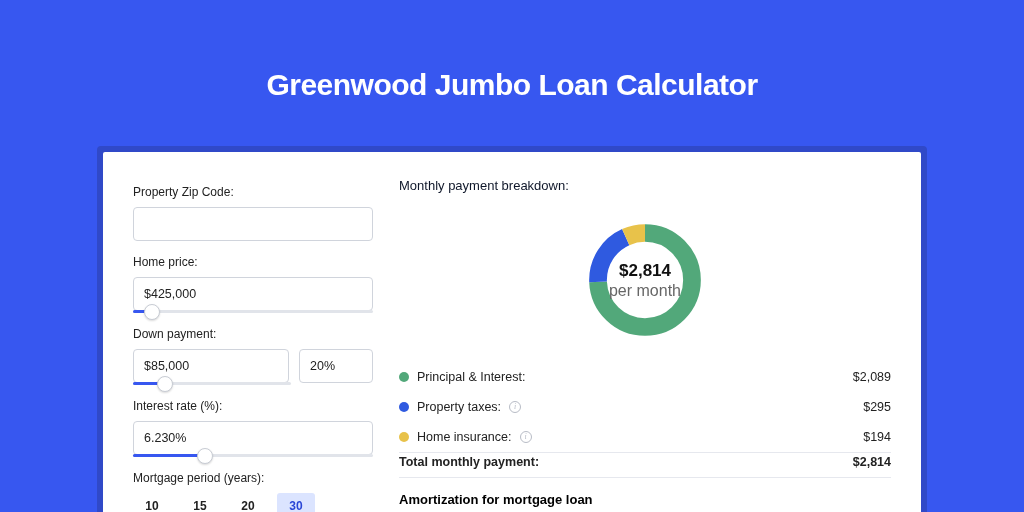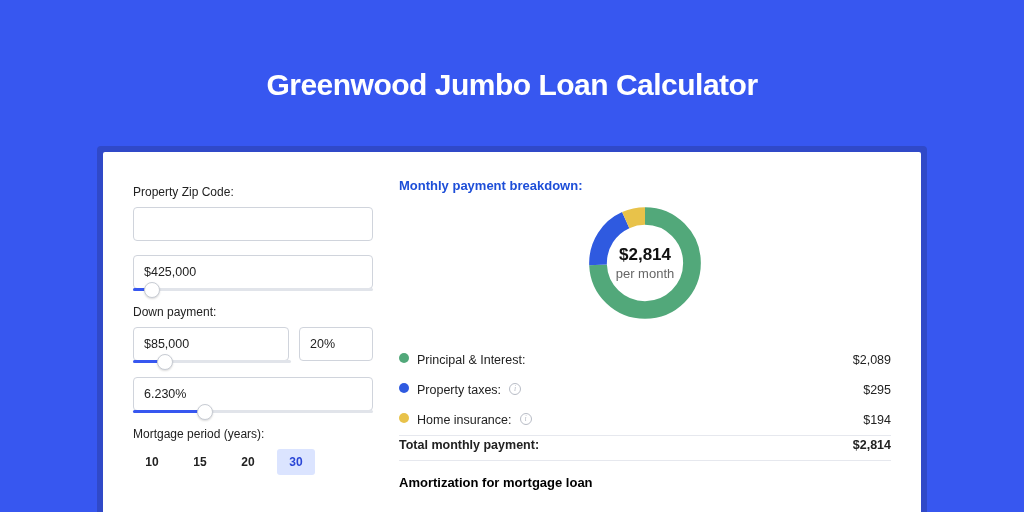--- a/index.html
+++ b/index.html
@@ -96,49 +96,49 @@
     cursor: pointer;
     text-align: right;
   }
   .period-btn.active {
     background: #dbe4ff;
     color: #2a46d6;
   }
 
   .section-heading {
     font-size: 13px;
-    font-weight: 700;
-    color: #1d4ed8;
-    margin-bottom: 8px;
+    font-weight: 400;
+    color: #0f172a;
+    margin-bottom: 25px;
   }
   .donut-wrap {
     display: flex;
     justify-content: center;
     margin-bottom: 20px;
     position: relative;
   }
   .donut { width: 124px; height: 124px; position: relative; }
   .donut svg { width: 100%; height: 100%; transform: rotate(-90deg); }
   .donut-center {
     position: absolute; inset: 0;
     display: flex; flex-direction: column;
     align-items: center; justify-content: center;
   }
   .donut-amount { font-size: 17px; font-weight: 700; color: #111; }
-  .donut-sub { font-size: 13px; color: #666; margin-top: 1px; }
+  .donut-sub { font-size: 16px; color: #666; margin-top: 1px; }
 
   .legend-row {
     display: flex;
     align-items: center;
     justify-content: space-between;
     padding: 8px 0;
     font-size: 12.5px;
     color: #222;
   }
-  .legend-left { display: flex; align-items: flex-start; gap: 8px; }
+  .legend-left { display: flex; align-items: center; gap: 8px; }
   .dot { width: 10px; height: 10px; border-radius: 50%; flex-shrink: 0; }
   .dot.green { background: #52a87a; }
   .dot.blue { background: #2f5ae0; }
   .dot.yellow { background: #e8c24a; }
   .info-icon {
     display: inline-flex; align-items: center; justify-content: center;
     width: 12px; height: 12px;
     border: 1px solid #b8bcc6;
     border-radius: 50%;
     font-size: 8px; color: #b8bcc6;
@@ -163,40 +163,42 @@
   <div class="card">
 
     <div class="left">
 
       <div class="field-block">
         <div class="field-label">Property Zip Code:</div>
         <input class="text-input" type="text" value="" style="">
       </div>
 
       <div class="field-block">
+        <div class="field-label">Home price:</div>
         <input class="text-input" type="text" value="$425,000" style="">
         <div class="slider-track">
           <div class="slider-fill" style="width:8%"></div>
           <div class="slider-thumb" style="left:8%"></div>
         </div>
       </div>
 
       <div class="field-block">
         <div class="field-label">Down payment:</div>
         <div class="dp-row">
           <input class="text-input" type="text" value="$85,000" style="">
           <input class="text-input" type="text" value="20%" style="">
         </div>
         <div class="slider-track" style="width:158px">
           <div class="slider-fill" style="width:20%"></div>
           <div class="slider-thumb" style="left:20%"></div>
         </div>
       </div>
 
       <div class="field-block">
+        <div class="field-label">Interest rate (%):</div>
         <input class="text-input" type="text" value="6.230%" style="">
         <div class="slider-track">
           <div class="slider-fill" style="width:30%"></div>
           <div class="slider-thumb" style="left:30%"></div>
         </div>
       </div>
 
       <div class="field-block">
         <div class="field-label">Mortgage period (years):</div>
         <div class="period-row">

